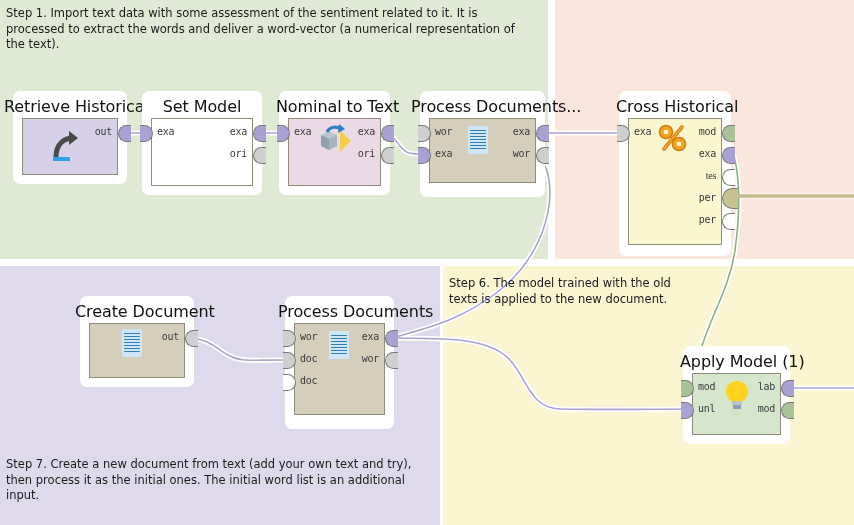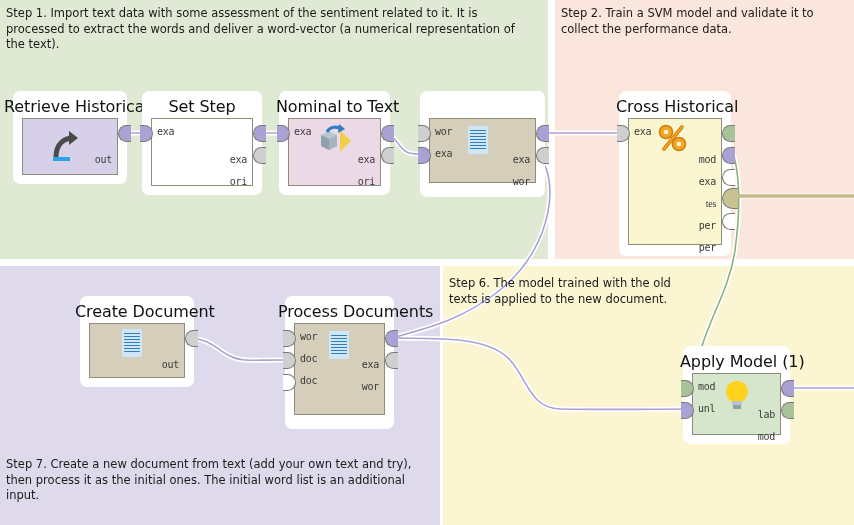--- a/index.html
+++ b/index.html
@@ -48,21 +48,21 @@
     background:#cfc7b4;border:1px solid #8d8d7a;border-top:none;
     box-sizing:border-box;
     z-index:-1;
   }
   .op-icon{position:absolute;}
   .port-label{
     position:absolute;font-size:10px;color:#3a3a3a;
     font-family:"DejaVu Sans Mono","Liberation Mono",monospace;
     white-space:nowrap;letter-spacing:-0.3px;
   }
-  .port-label.right{text-align:right;margin-top:28px;}
+  .port-label.right{text-align:right;}
   .port{
     position:absolute;width:13px;height:17px;
     box-sizing:border-box;
   }
   .port .nub{
     position:absolute;left:0;top:0;width:13px;height:17px;
     border:1px solid #7a7a7a;
     box-sizing:border-box;
   }
   .port.left .nub{border-radius:0 9px 9px 0;border-left:none;}
@@ -120,21 +120,20 @@
         <path d="M185,338 C210,338 215,348 228,355 C240,362 250,360 283,360" stroke="#a9a2d2"></path>
         <path d="M385,338 C450,338 490,338 510,360 C528,380 530,408 560,409 C610,410 660,409 692,409" stroke="#a9a2d2"></path>
         <path d="M722,134 C740,150 742,200 735,250 C728,300 698,330 694,388" stroke="#8bb181"></path>
         <path d="M781,388 L854,388" stroke="#a9a2d2"></path>
       </g>
       <path d="M722,196 L854,196" stroke="#c2bc8a" stroke-width="3.4"></path>
     </g>
   </svg>
 
   <div class="panel-note" style="left:6px;top:6px;width:528px;">Step 1. Import text data with some assessment of the sentiment related to it. It is processed to extract the words and deliver a word-vector (a numerical representation of the text).</div>
-  <div class="panel-note" style="left:561px;top:6px;width:283px;">Step 2. Train a SVM model and validate it to collect the performance data.</div>
   <div class="panel-note" style="left:6px;top:457px;width:425px;">Step 7. Create a new document from text (add your own text and try), then process it as the initial ones. The initial word list is an additional input.</div>
   <div class="panel-note" style="left:449px;top:276px;width:250px;">Step 6. The model trained with the old texts is applied to the new document.</div>
 
   <div class="op" style="left:22px;top:100px;width:96px;height:75px;">
     <div class="op-halo" style="width:114px;height:93px;"></div>
     <div class="op-title" style="top:-3px;left:-18px;width:132px;">Retrieve Historical S...</div>
     <div class="op-body" style="left:0;top:18px;width:96px;height:57px;background:#d6d0e8;">
 
       <svg class="op-icon" style="left:22px;top:8px;" width="40" height="40" viewBox="0 0 40 40">
         <path d="M11,30 C11,16 20,11 28,11" fill="none" stroke="#4a4a4a" stroke-width="5" stroke-linecap="round"></path>
@@ -144,21 +143,21 @@
     </div>
 
     <div class="port-label right" style="right:6px;top:26px;">out</div>
     <div class="port right pc-purple" style="left:96px;top:25px;">
         <span class="nub"></span>
       </div>
   </div>
 
   <div class="op" style="left:151px;top:100px;width:102px;height:86px;">
     <div class="op-halo" style="width:120px;height:104px;"></div>
-    <div class="op-title" style="top:-3px;left:-10px;width:122px;">Set Step</div>
+    <div class="op-title" style="top:-3px;left:-10px;width:122px;">Set Model</div>
     <div class="op-body" style="left:0;top:18px;width:102px;height:68px;background:#ffffff;"></div>
     <div class="port left pc-purple" style="left:-11px;top:25px;">
         <span class="nub"></span>
       </div>
     <div class="port-label" style="left:6px;top:26px;">exa</div>
     <div class="port-label right" style="right:6px;top:26px;">exa</div>
     <div class="port right pc-purple" style="left:102px;top:25px;">
         <span class="nub"></span>
       </div>
     <div class="port-label right" style="right:6px;top:48px;">ori</div>
@@ -188,20 +187,21 @@
         <span class="nub"></span>
       </div>
     <div class="port-label right" style="right:6px;top:48px;">ori</div>
     <div class="port right pc-grey" style="left:93px;top:47px;">
         <span class="nub"></span>
       </div>
   </div>
 
   <div class="op" style="left:429px;top:100px;width:107px;height:83px;">
     <div class="op-halo" style="width:125px;height:106px;"></div>
+    <div class="op-title" style="top:-3px;left:-18px;width:143px;">Process Documents...</div>
     <div class="op-body shadowed" style="left:0;top:18px;width:107px;height:65px;background:#d5cebb;"></div>
     <div class="doc-icon op-icon" style="left:39px;top:26px;width:20px;height:28px;">
       <i style="top:4px"></i>
         <i style="top:7px"></i>
         <i style="top:10px"></i>
       <i style="top:13px"></i>
         <i style="top:16px"></i>
         <i style="top:19px"></i>
       <i style="top:22px"></i>
     </div>

